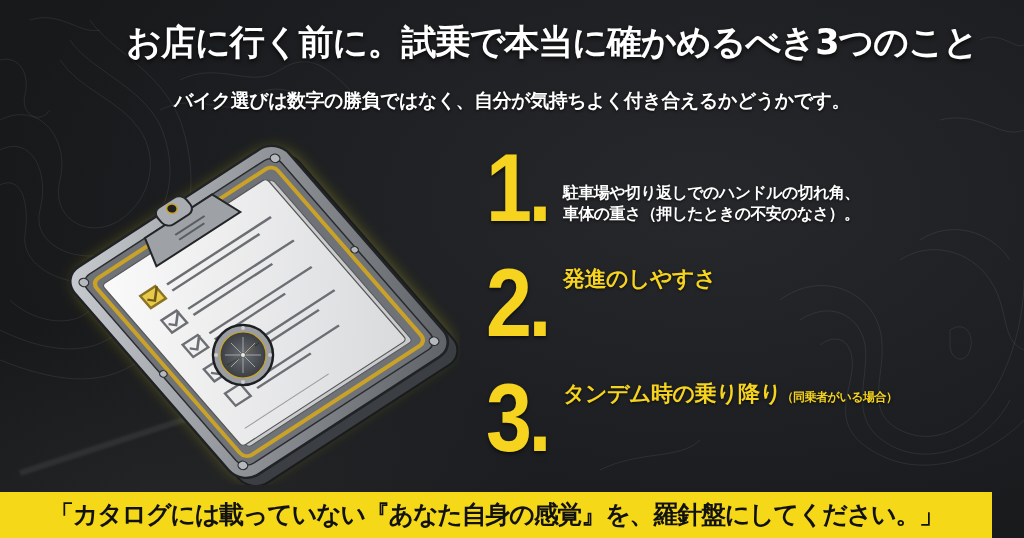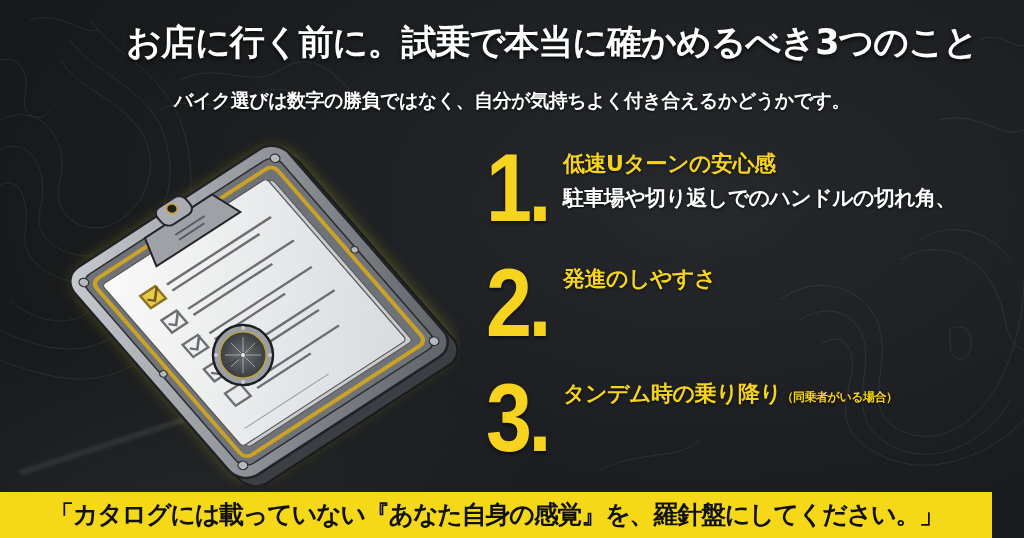--- a/index.html
+++ b/index.html
@@ -46,22 +46,22 @@
     letter-spacing: -4px; transform: scaleX(0.86); transform-origin: left top;
     text-shadow: 0 2px 4px rgba(0,0,0,0.6);
   }
   .item .heading {
     position: absolute; left: 77px; top: 2px; white-space: nowrap;
     color: #f5d31e; font-weight: 700; font-size: 22px; line-height: 28px; letter-spacing: -0.5px;
     text-shadow: 0 1px 3px rgba(0,0,0,0.7);
   }
   .item .heading .note { font-size: 12px; font-weight: 700; letter-spacing: -0.5px; }
   .item .body {
-    position: absolute; left: 77px; top: 40px; white-space: nowrap;
-    color: #ffffff; font-weight: 700; font-size: 21px; line-height: 21px; letter-spacing: -0.6px;
+    position: absolute; left: 77px; top: 34px; white-space: nowrap;
+    color: #ffffff; font-weight: 700; font-size: 16px; line-height: 21px; letter-spacing: -0.6px;
     text-shadow: 0 1px 3px rgba(0,0,0,0.7);
   }
 
   .banner {
     position: absolute; left: 0; top: 492px; width: 992px; height: 46px;
     background: #f5d817;
     display: flex; align-items: center; justify-content: center;
   }
   .banner-text {
     color: #111111; font-weight: 700; font-size: 25px; letter-spacing: -1.2px; line-height: 30px;
@@ -197,25 +197,23 @@
             <circle cx="0" cy="27" r="2"></circle>
             <circle cx="-27" cy="0" r="2"></circle>
             <circle cx="27" cy="0" r="2"></circle>
           </g>
       </g>
     </svg>
   </div>
 
   <div class="item" style="top:148px;">
     <div class="num">1.</div>
-    <div class="heading">
-      <span>低速Uターンの安心感</span><span class="note"></span>
-    </div>
     <div class="body">
       <div>駐車場や切り返しでのハンドルの切れ角、</div>
+      <div>車体の重さ（押したときの不安のなさ）。</div>
     </div>
   </div>
 
   <div class="item" style="top:263px;">
     <div class="num">2.</div>
     <div class="heading">
       <span>発進のしやすさ</span><span class="note"></span>
     </div>
     <div class="body">
     </div>

